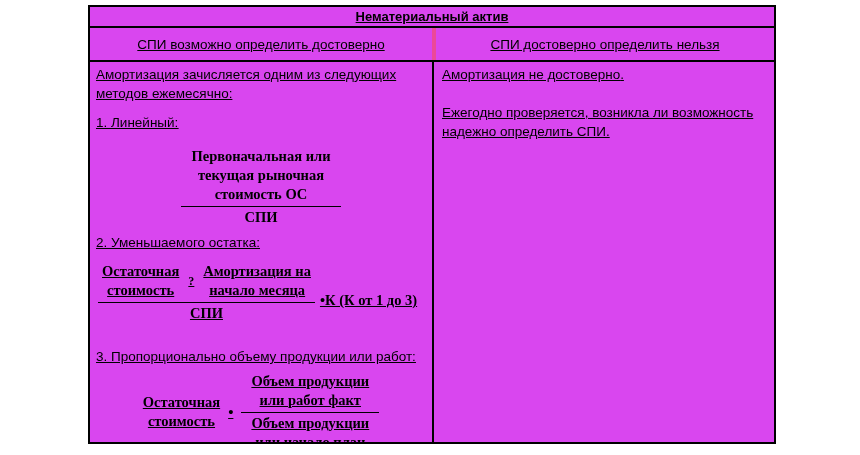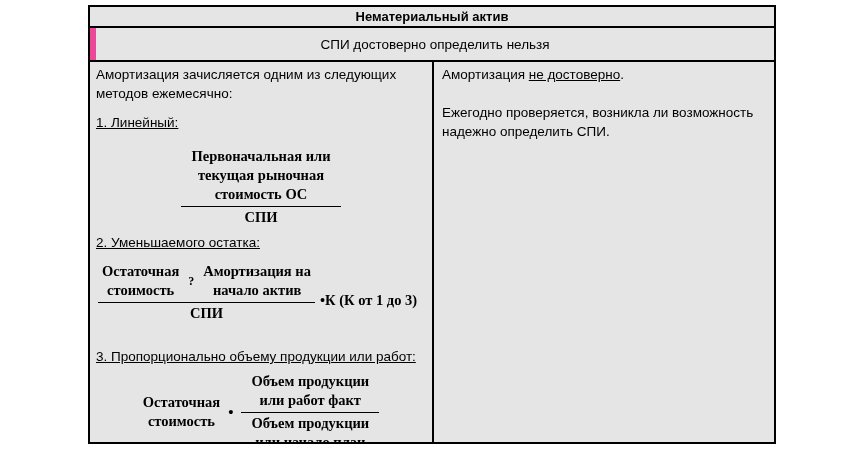--- a/index.html
+++ b/index.html
@@ -8,43 +8,44 @@
     width: 860px; height: 455px;
     background: #ffffff;
     position: relative;
     font-family: "Liberation Sans", sans-serif;
     color: #000;
   }
   .table {
     position: absolute;
     left: 88px; top: 5px;
     width: 688px; height: 439px;
-    background: #e5e5e5;
+    background: #d946ef;
     border: 2px solid #000;
     display: flex; flex-direction: column;
     overflow: hidden;
+    text-decoration: underline;
   }
   .title-row {
     height: 21px; flex: 0 0 21px;
     border-bottom: 2px solid #000;
     display: flex; align-items: center; justify-content: center;
     font-size: 13px; font-weight: bold;
   }
   .header-row {
     height: 34px; flex: 0 0 34px;
     border-bottom: 2px solid #000;
     display: flex;
   }
   .hcell {
     flex: 1 1 50%;
     display: flex; align-items: center; justify-content: center;
     font-size: 13.5px;
     text-align: center;
   }
-  .hcell.right { border-left: 6px solid #ec4899; }
+  .hcell.right { border-left: 4px solid #ec4899; }
   .content-row { flex: 1 1 auto; display: flex; min-height: 0; }
   .body-cell {
     flex: 1 1 50%;
     padding: 3px 6px 2px 6px;
     font-size: 13.5px; line-height: 19px;
     overflow: hidden;
   }
   .body-cell.right { border-left: 2px solid #000; padding-left: 8px; }
 
   .method-heading { text-decoration: underline; white-space: nowrap; }
@@ -83,20 +84,21 @@
   .u { text-decoration: underline; }
 </style>
 </head>
 <body>
 
 <div class="table">
 
   <div class="title-row">Нематериальный актив</div>
 
   <div class="header-row">
+    <div class="hcell">СПИ возможно определить достоверно</div>
     <div class="hcell right">СПИ достоверно определить нельзя</div>
   </div>
 
   <div class="content-row">
 
     <div class="body-cell">
       <div class="para">Амортизация зачисляется одним из следующих методов ежемесячно:</div>
 
       <div class="method-heading mh1">1. Линейный:</div>
 
@@ -116,21 +118,21 @@
       <div class="formula2-row serif">
         <div class="fraction f2">
           <div class="num num-row">
             <div class="nblock">
               <div>Остаточная</div>
               <div>стоимость</div>
             </div>
             <span class="op-q">?</span>
             <div class="nblock">
               <div>Амортизация на</div>
-              <div>начало актив</div>
+              <div>начало месяца</div>
             </div>
           </div>
           <div class="den">СПИ</div>
         </div>
         <div class="multiplier">•К (К от 1 до 3)</div>
       </div>
 
       <div class="method-heading mh3">3. Пропорционально объему продукции или работ:</div>
 
       <div class="formula3-row serif">

